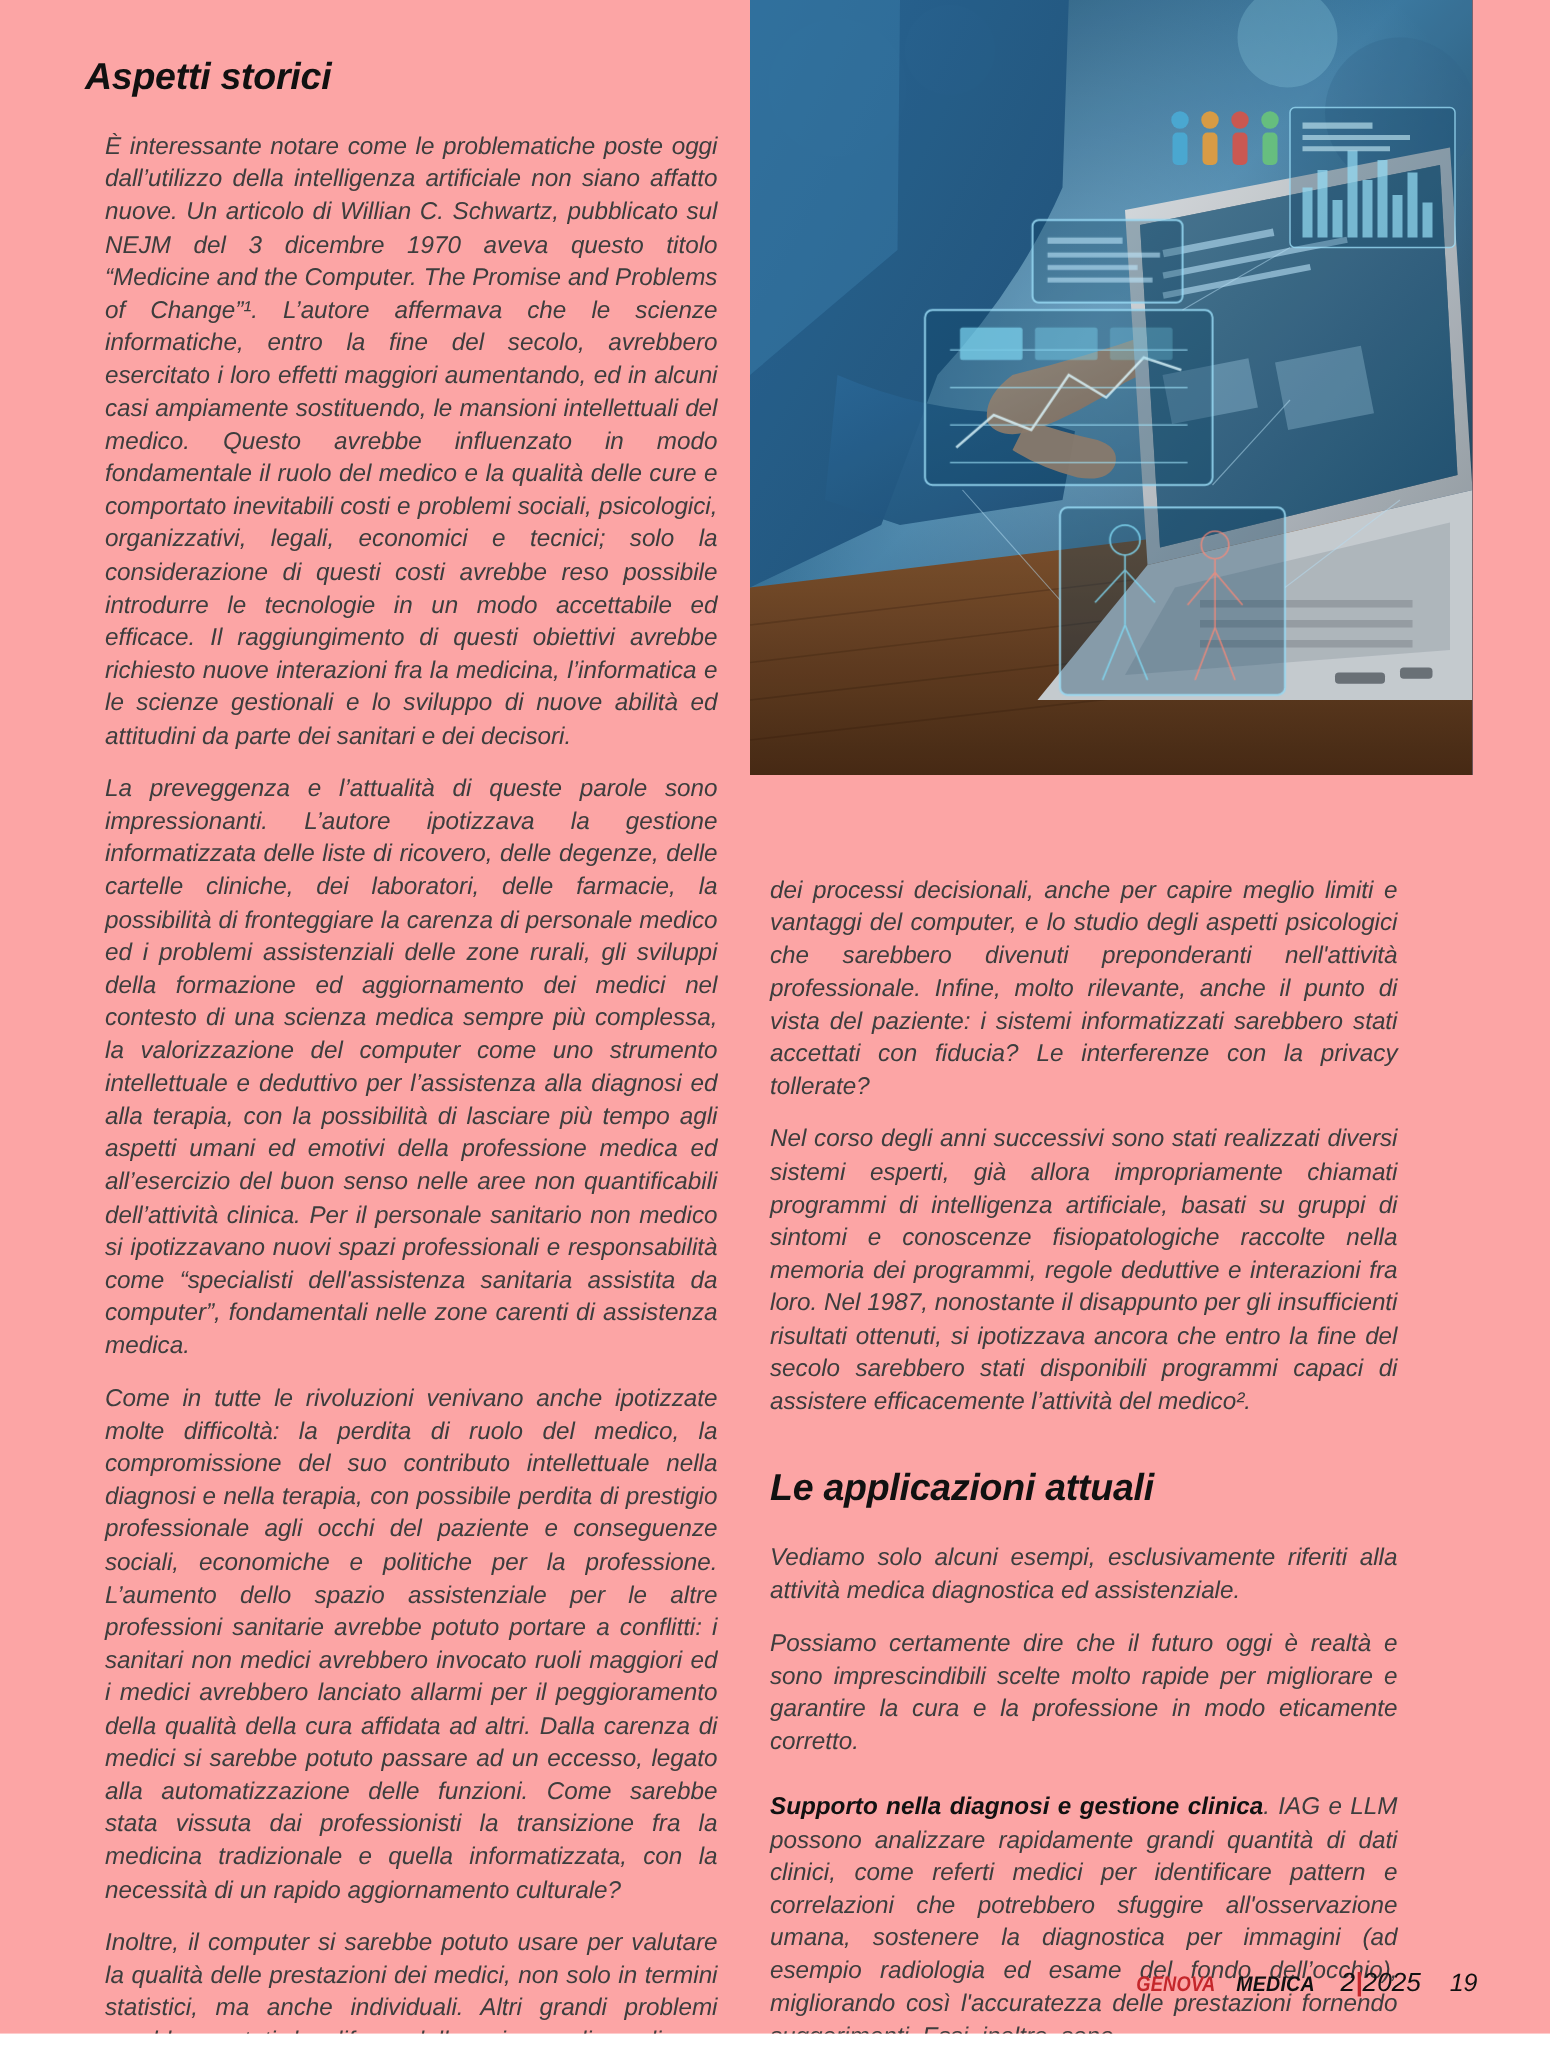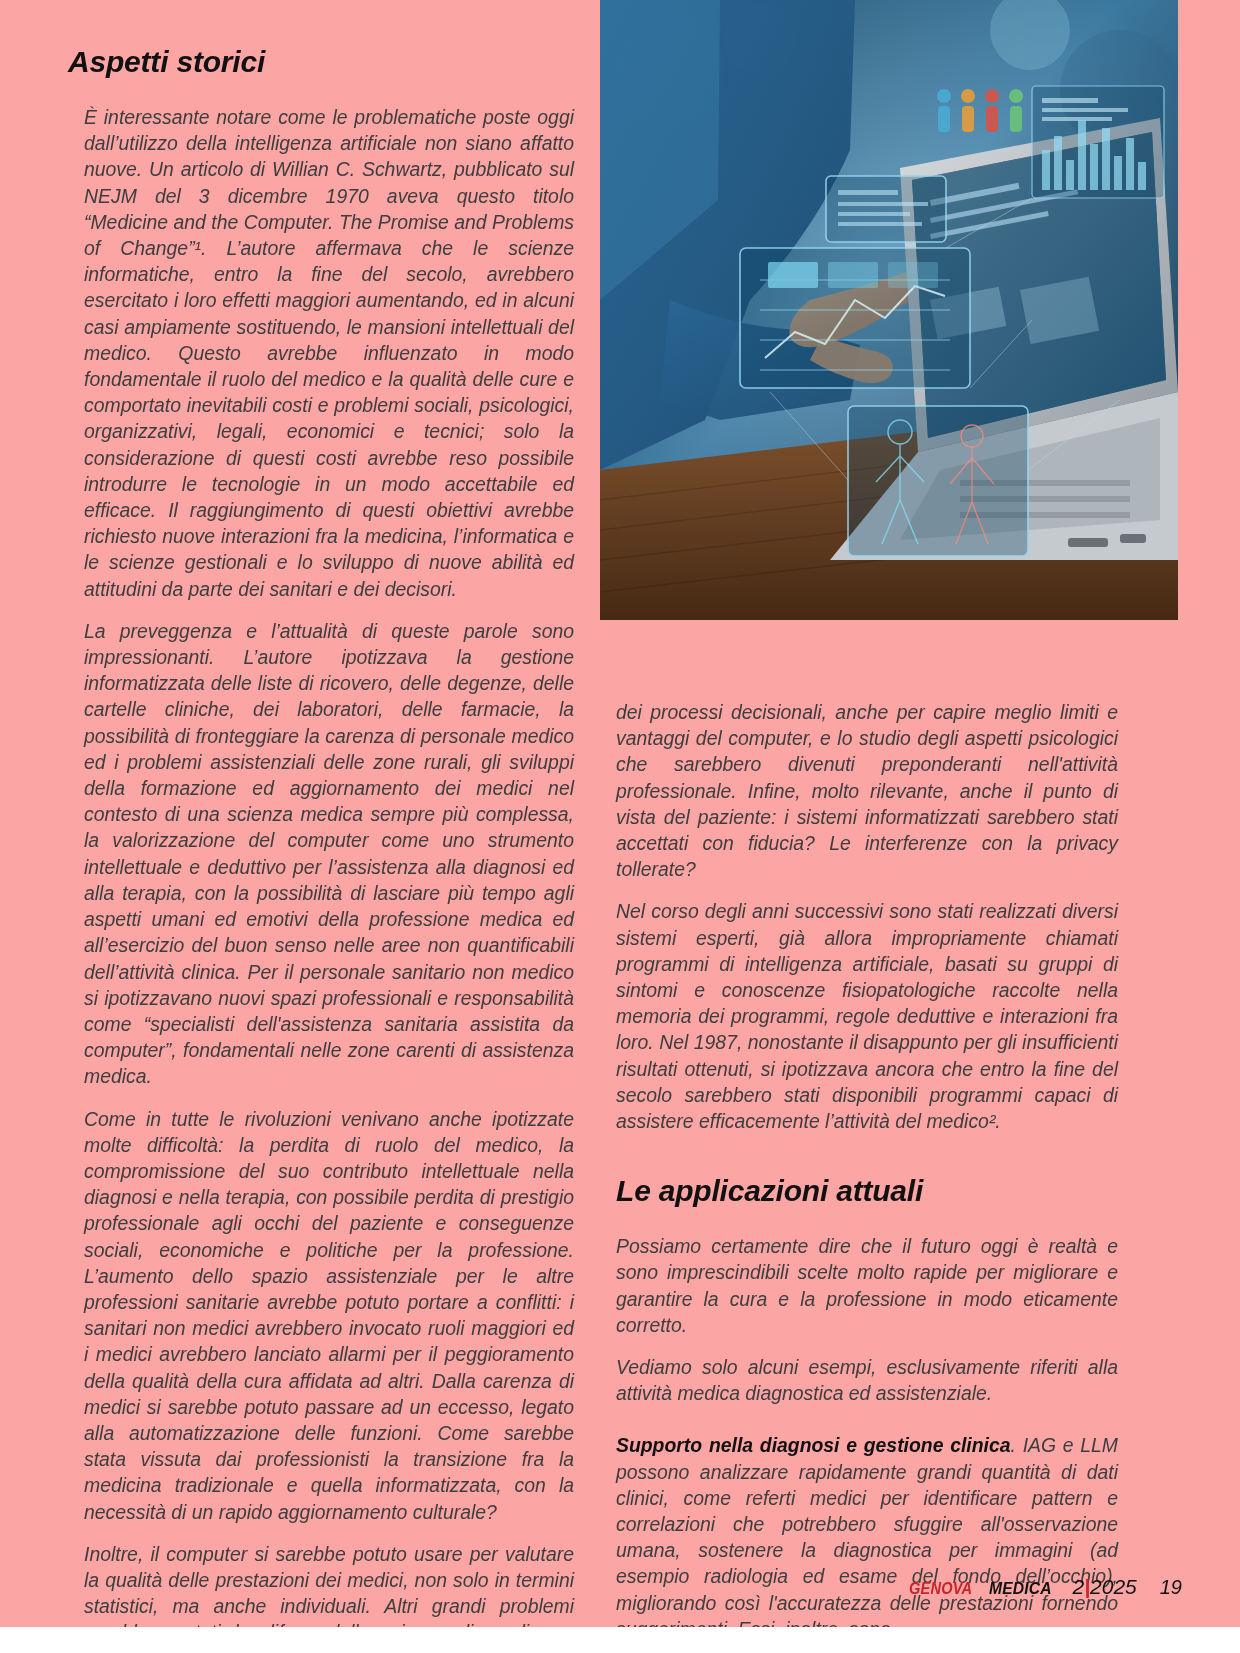--- a/index.html
+++ b/index.html
@@ -306,22 +306,22 @@
     <p class="body">Come in tutte le rivoluzioni venivano anche ipotizzate molte difficoltà: la perdita di ruolo del medico, la compromissione del suo contributo intellettuale nella diagnosi e nella terapia, con possibile perdita di prestigio professionale agli occhi del paziente e conseguenze sociali, economiche e politiche per la professione. L’aumento dello spazio assistenziale per le altre professioni sanitarie avrebbe potuto portare a conflitti: i sanitari non medici avrebbero invocato ruoli maggiori ed i medici avrebbero lanciato allarmi per il peggioramento della qualità della cura affidata ad altri.  Dalla carenza di medici si sarebbe potuto passare ad un eccesso, legato alla automatizzazione delle funzioni. Come sarebbe stata vissuta dai professionisti la transizione fra la medicina tradizionale e quella informatizzata, con la necessità di un rapido aggiornamento culturale?</p>
     <p class="body">Inoltre, il computer si sarebbe potuto usare per valutare la qualità delle prestazioni dei medici, non solo in termini statistici, ma anche individuali. Altri grandi problemi sarebbero stati la difesa della privacy di medico e paziente e la responsabilità legale: del medico? Di chi ha progettato il sistema di supporto diagnostico terapeutico utilizzato? Di chi ha autorizzato l’uso di quel sistema? Anche la formazione del medico sarebbe stata modificata: all’educazione alla diagnosi ed alla cura si sarebbe dovuto aggiungere lo studio della logica</p>
   </div>
 
   <div class="col-right">
     <p class="body">dei processi decisionali, anche per capire meglio limiti e vantaggi del computer, e lo studio degli aspetti psicologici che sarebbero divenuti preponderanti nell'attività professionale. Infine, molto rilevante, anche il punto di vista del paziente: i sistemi informatizzati sarebbero stati accettati con fiducia? Le interferenze con la privacy tollerate?</p>
     <p class="body">Nel corso degli anni successivi sono stati realizzati diversi sistemi esperti, già allora impropriamente chiamati programmi di intelligenza artificiale, basati su gruppi di sintomi e conoscenze fisiopatologiche raccolte nella memoria dei programmi, regole deduttive e interazioni fra loro. Nel 1987, nonostante il disappunto per gli insufficienti risultati ottenuti, si ipotizzava ancora che entro la fine del secolo sarebbero stati disponibili programmi capaci di assistere efficacemente l’attività del medico².</p>
 
     <h1 class="section-title second">Le applicazioni attuali</h1>
 
+    <p class="body">Vediamo solo alcuni esempi, esclusivamente riferiti alla attività medica diagnostica ed assistenziale.</p>
     <p class="body">Possiamo certamente dire che il futuro oggi è realtà e sono imprescindibili scelte molto rapide per migliorare e garantire la cura e la professione in modo eticamente corretto.</p>
-    <p class="body">Vediamo solo alcuni esempi, esclusivamente riferiti alla attività medica diagnostica ed assistenziale.</p>
 
     <p class="body" style="margin-top:26px;"><span class="lead">Supporto nella diagnosi e gestione clinica</span><span>. IAG e LLM possono analizzare rapidamente grandi quantità di dati clinici, come referti medici per identificare pattern e correlazioni che potrebbero sfuggire all'osservazione umana, sostenere la diagnostica per immagini (ad esempio radiologia ed esame del fondo dell’occhio), migliorando così l'accuratezza delle prestazioni fornendo suggerimenti. Essi, inoltre, sono</span></p>
   </div>
 
   <div class="footer">
     <span class="brand">
       <span class="genova">GENOVA</span>
         <span class="medica">MEDICA</span>
     </span>
     <span class="issue"><span>2</span><span class="bar">|</span><span>2025</span></span>

